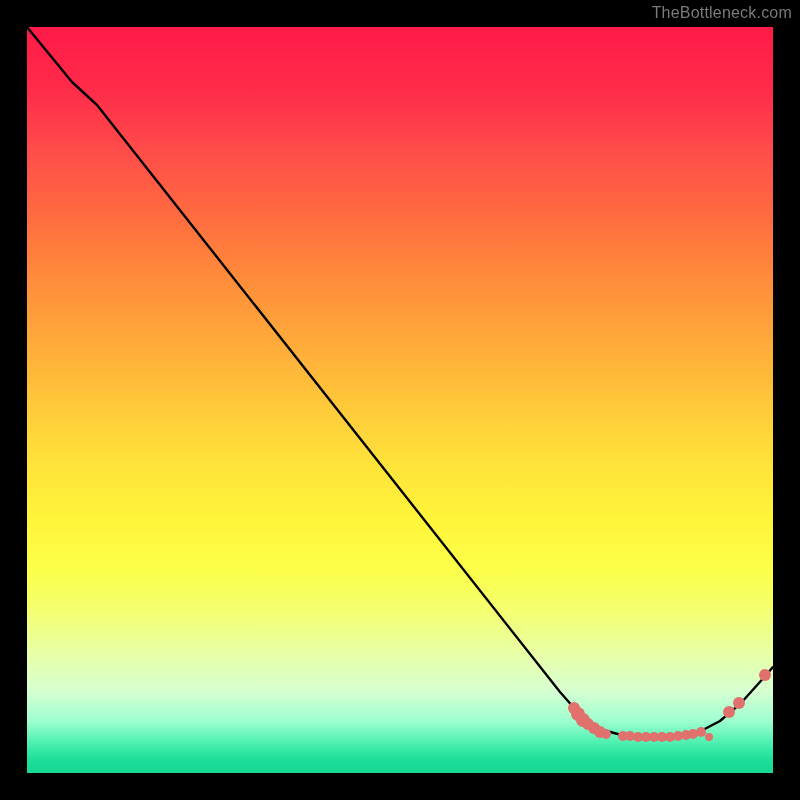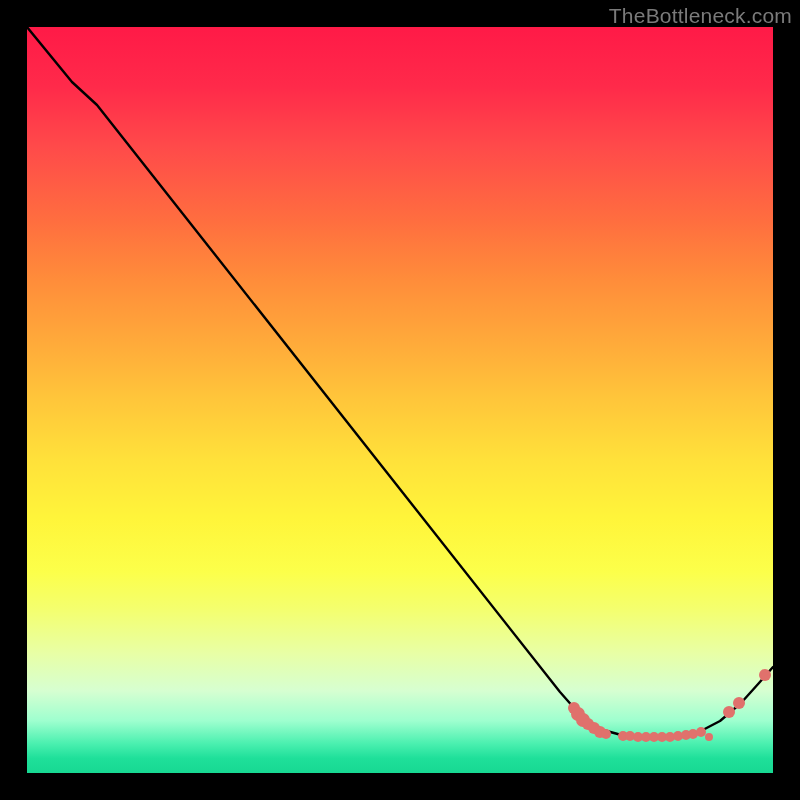--- a/index.html
+++ b/index.html
@@ -55,21 +55,21 @@
     position: absolute;
     border-radius: 50%;
     background: #e0716c;
     transform: translate(-50%, -50%);
   }
   .watermark {
     position: absolute;
     top: 4px;
     right: 8px;
     color: #7a7a7a;
-    font-size: 21px;
+    font-size: 16px;
     letter-spacing: 0.2px;
     user-select: none;
   }
 </style>
 </head>
 <body>
 
 <div class="stage">
 
   <div class="plot">

